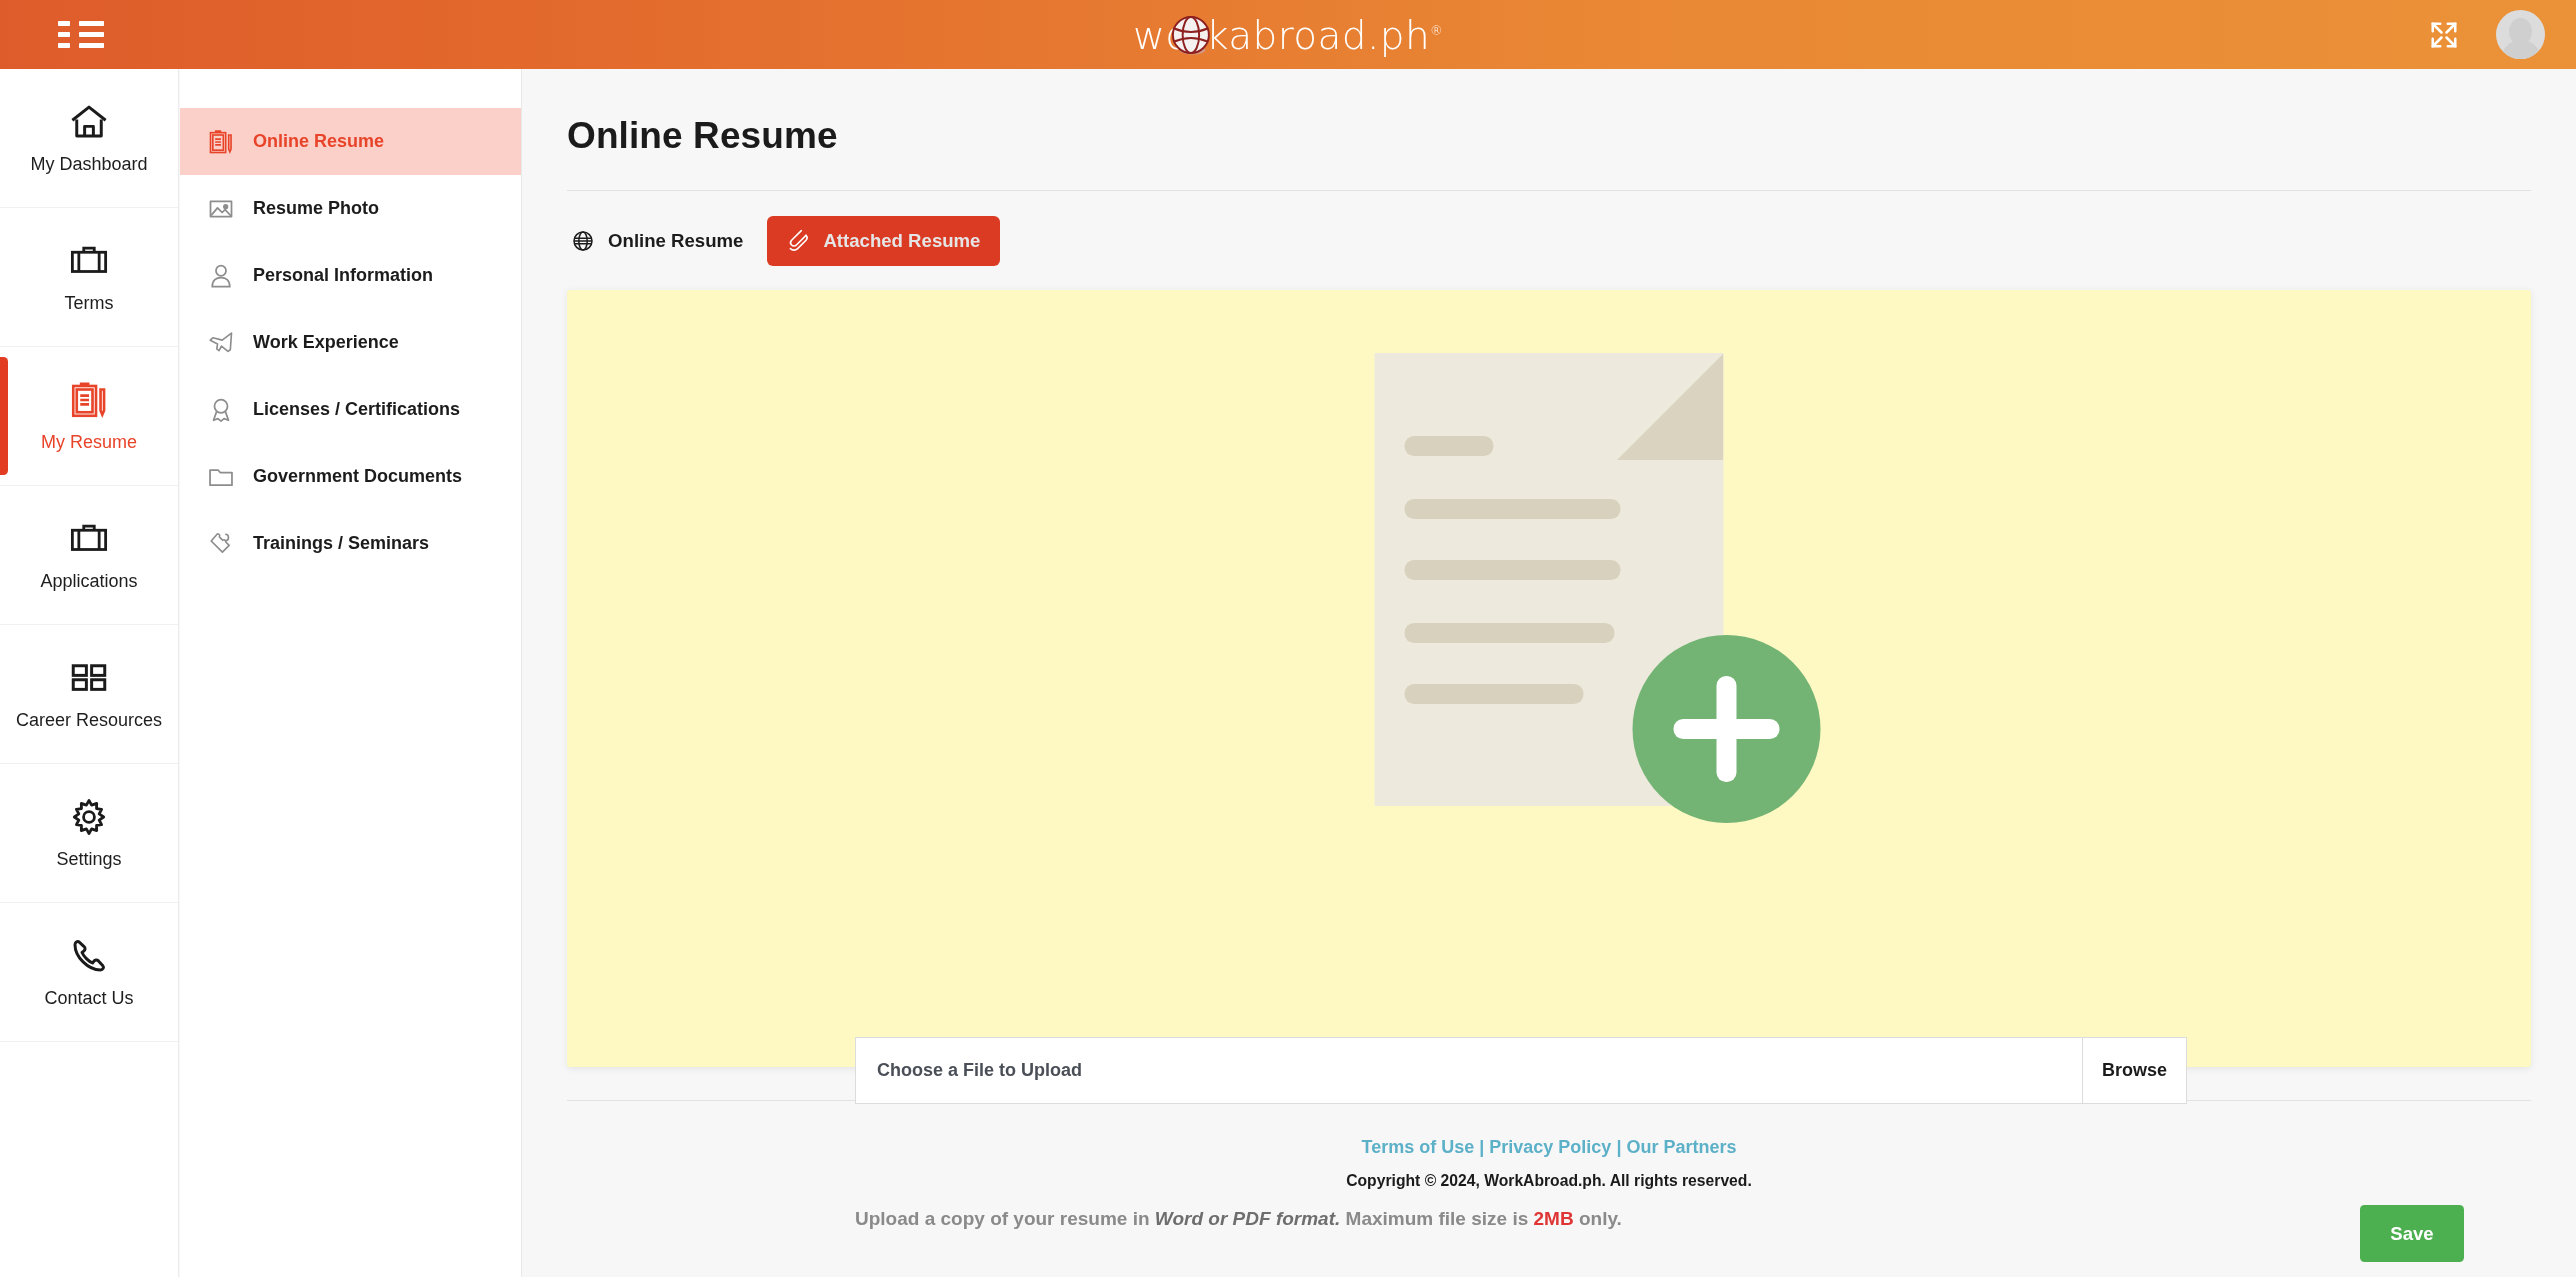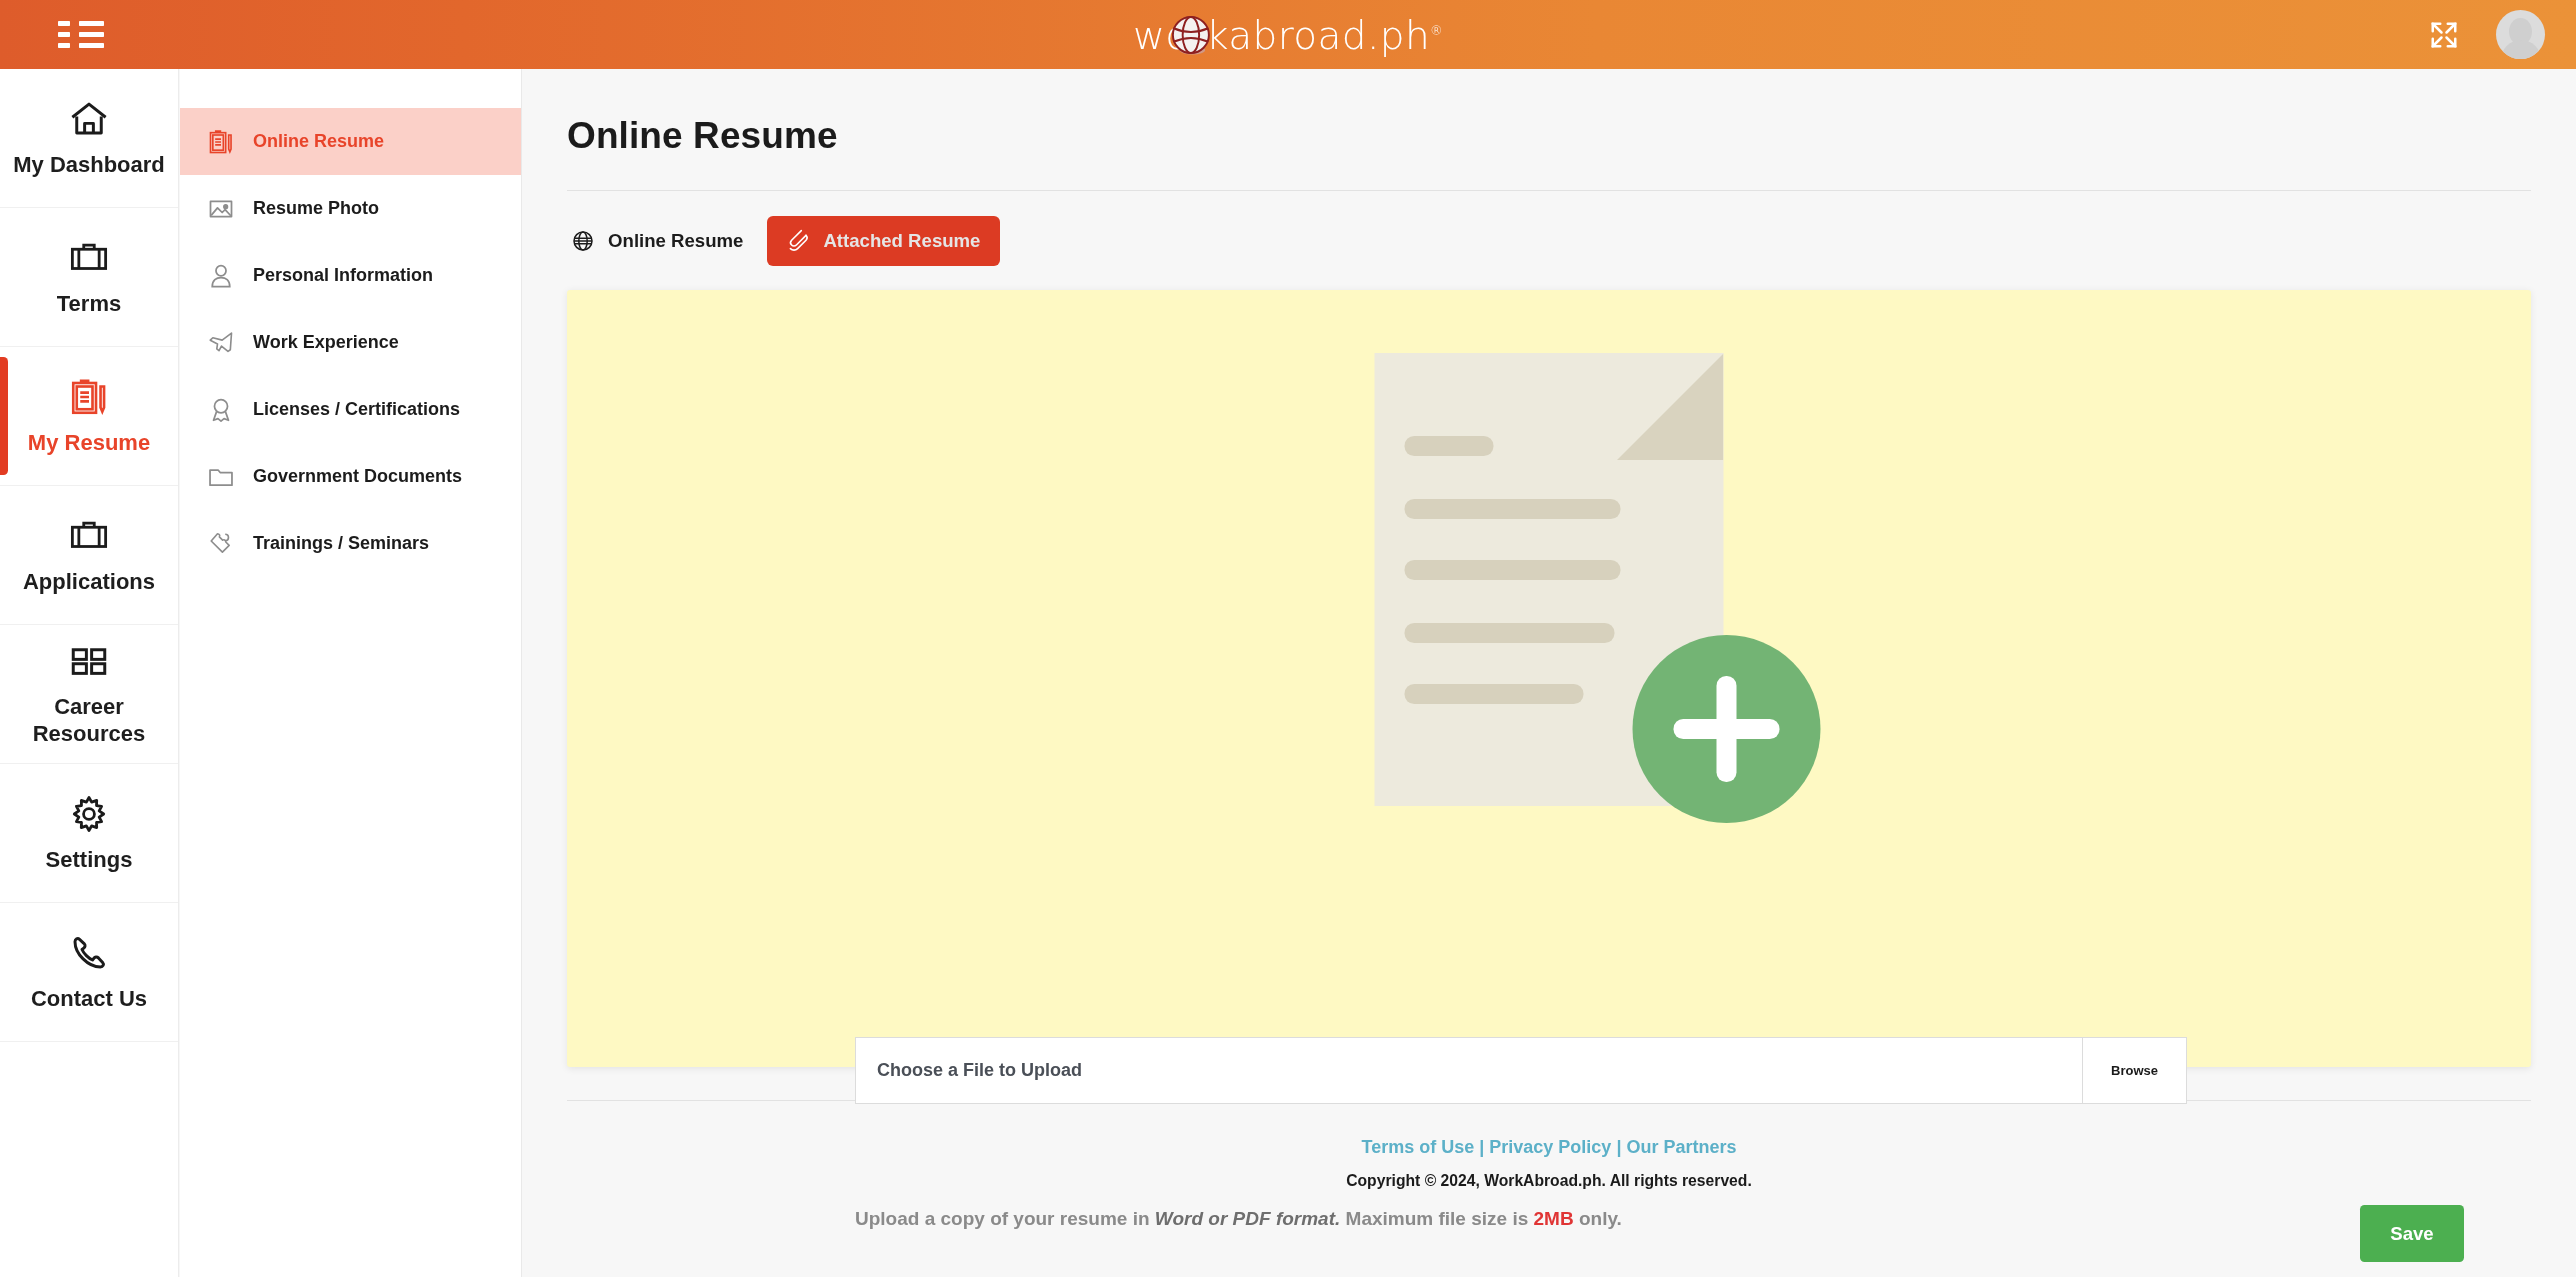--- a/index.html
+++ b/index.html
@@ -61,21 +61,21 @@
     position: absolute; top: 69px; left: 0; width: 179px; height: 1209px;
     background: #fff; border-right: 0.7px solid #ececec;
   }
   .rail-item {
     position: relative; height: 139px; border-bottom: 0.7px solid #f0f0f0;
     display: flex; flex-direction: column; align-items: center; justify-content: center;
     gap: 10.4px; cursor: pointer; padding: 0 6px;
   }
   .rail-item.two-line { }
   .rail-label {
-    font-size: 22px; font-weight: bold; color: #1e1e1e; text-align: center; line-height: 1.24;
+    font-size: 18px; font-weight: normal; color: #1e1e1e; text-align: left; line-height: 1.24;
   }
   .rail-item.active .rail-label { color: #e8442a; }
   .rail-item.active::before {
     content: ""; position: absolute; left: 0; top: 10.4px; bottom: 10.4px; width: 8.2px;
     background: #e23c22; border-radius: 0 4.5px 4.5px 0;
   }
   .rail-icon { width: 42px; height: 42px; display: block; }
 
   
   .subnav {
@@ -143,21 +143,21 @@
   }
   .file-display {
     width: 1228px; height: 67px; border: 0.7px solid #dcdcdc; background: #fff;
     display: flex; align-items: center; padding-left: 21px;
     font-size: 18px; font-weight: bold; color: #4a4f57;
     cursor: text;
   }
   .browse-btn {
     width: 104px; height: 67px; border: 0.7px solid #dcdcdc; border-left: none;
     background: #fff; display: flex; align-items: center; justify-content: center;
-    font-size: 13px; font-weight: bold; color: #1b1b1b; cursor: pointer;
+    font-size: 18px; font-weight: bold; color: #1b1b1b; cursor: pointer;
   }
   .helper {
     position: absolute; left: 288px; top: 918px;
     font-size: 19px; font-weight: bold; color: #8a8a8a; white-space: nowrap;
   }
   .helper .fmt { font-style: italic; color: #6e6e6e; }
   .helper .size { color: #e03535; }
 
   .save-btn {
     position: absolute; right: 67px; top: 915px;

